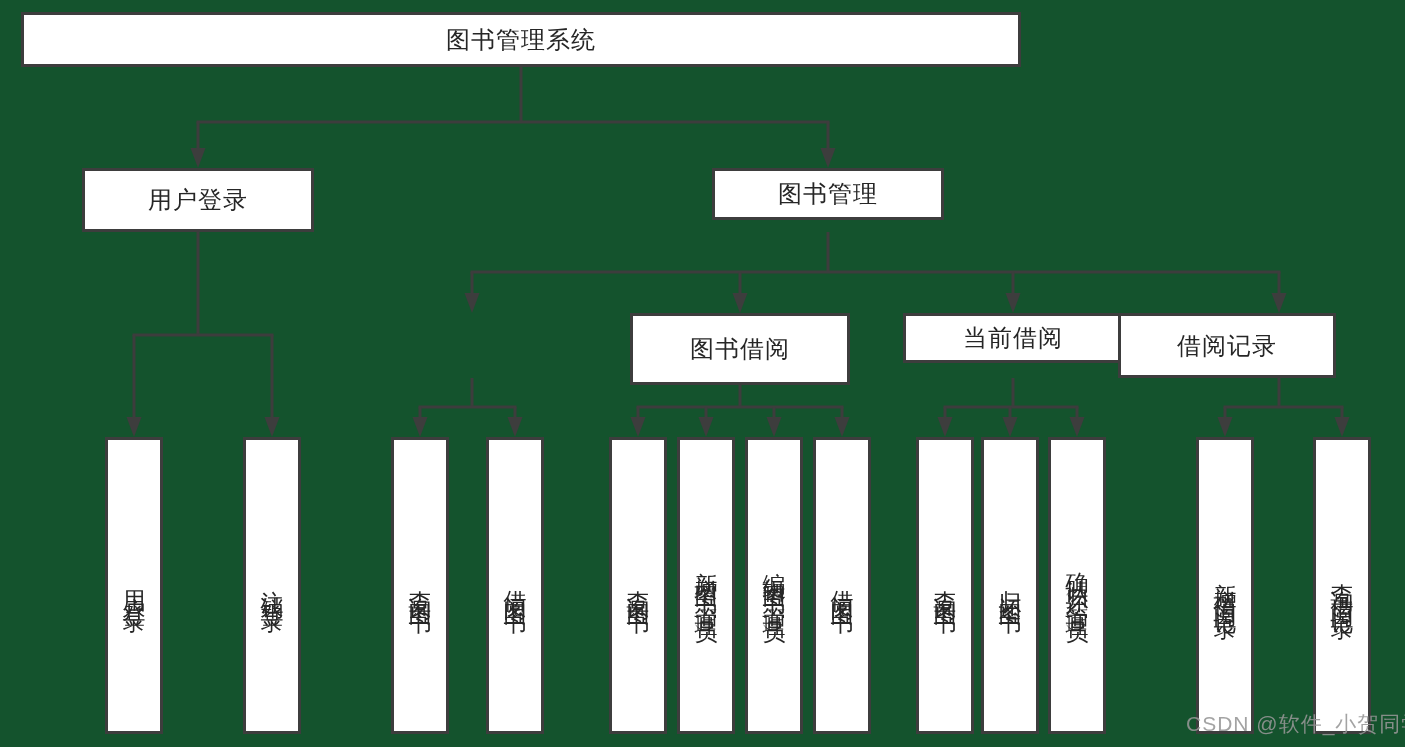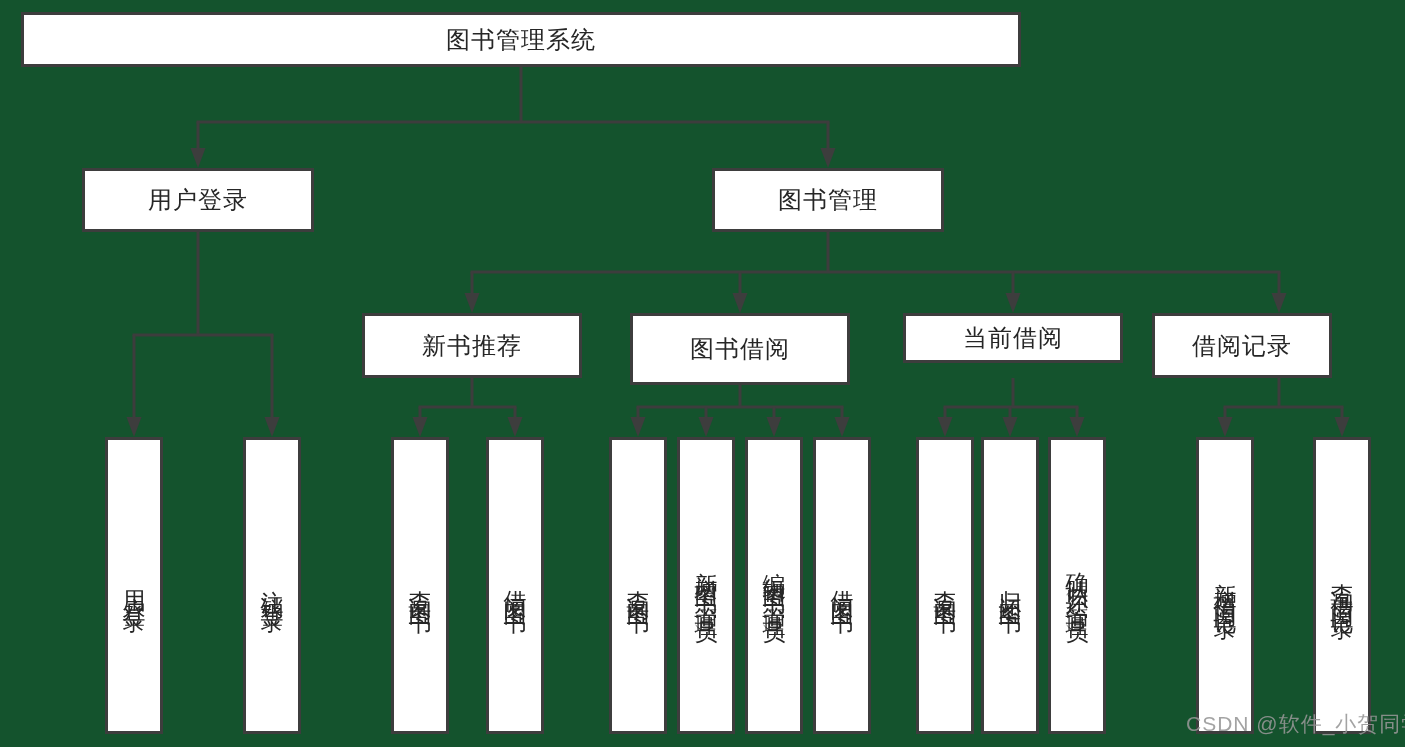--- a/index.html
+++ b/index.html
@@ -104,26 +104,25 @@
       <polygon points="1002.5,417 1017.5,417 1010,437"></polygon>
       <polygon points="1069.5,417 1084.5,417 1077,437"></polygon>
       <polygon points="1217.5,417 1232.5,417 1225,437"></polygon>
       <polygon points="1334.5,417 1349.5,417 1342,437"></polygon>
     </g>
   </svg>
 
   <div class="node h" style="left:21px;top:12px;width:1000px;height:55px">图书管理系统</div>
 
   <div class="node h" style="left:82px;top:168px;width:232px;height:64px">用户登录</div>
-  <div class="node h" style="left:712px;top:168px;width:232px;height:64px">图书管理</div>
+  <div class="node h" style="left:712px;top:168px;width:232px;height:52px">图书管理</div>
 
-  <div class="node h" style="left:362px;top:313px;width:220px;height:65px">新书推荐</div>
   <div class="node h" style="left:630px;top:313px;width:220px;height:72px">图书借阅</div>
   <div class="node h" style="left:903px;top:313px;width:220px;height:50px">当前借阅</div>
-  <div class="node h" style="left:1152px;top:313px;width:180px;height:65px">借阅记录</div>
+  <div class="node h" style="left:1118px;top:313px;width:218px;height:65px">借阅记录</div>
 
   <div class="node v" style="left:105px;top:437px;width:58px;height:297px">用户登录</div>
   <div class="node v" style="left:243px;top:437px;width:58px;height:297px">注销登录</div>
 
   <div class="node v" style="left:391px;top:437px;width:58px;height:297px">查询图书</div>
   <div class="node v" style="left:486px;top:437px;width:58px;height:297px">借阅图书</div>
 
   <div class="node v" style="left:609px;top:437px;width:58px;height:297px">查询图书</div>
   <div class="node v" style="left:677px;top:437px;width:58px;height:297px">新增图书（管理员）</div>
   <div class="node v" style="left:745px;top:437px;width:58px;height:297px">编辑图书（管理员）</div>

